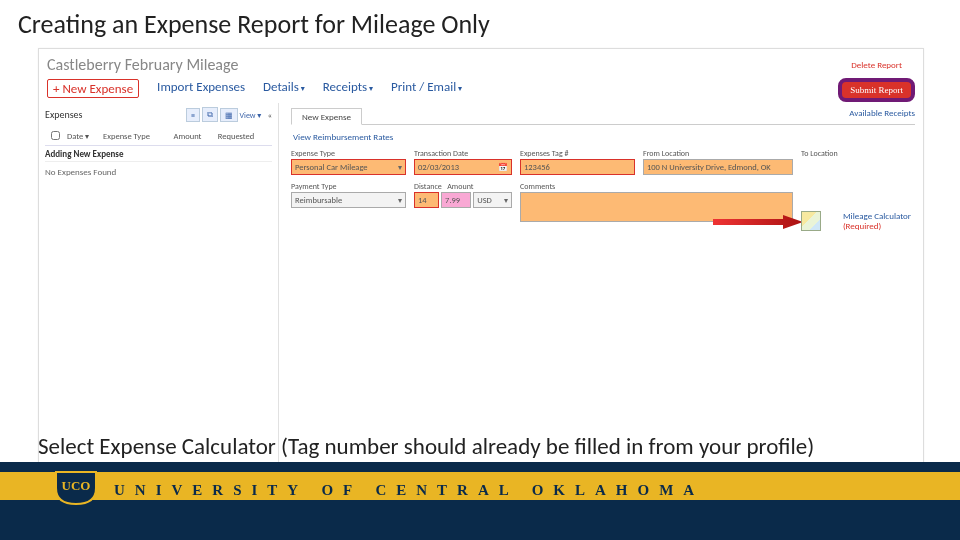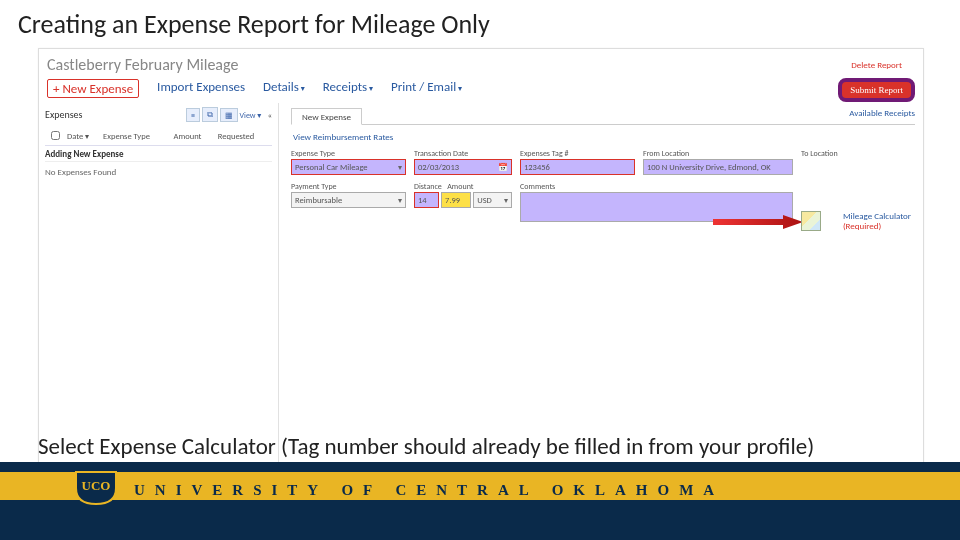--- a/index.html
+++ b/index.html
@@ -118,21 +118,21 @@
   }
   .fields {
     display:grid;
     grid-template-columns: 115px 98px 115px 150px 140px;
     gap: 6px 8px;
     align-items:start;
   }
   .field label { display:block; font-size:8px; color:#555; margin-bottom:1px; }
   .input {
     width:100%; height:16px;
-    border:1px solid #aaa; background:#c4b5fd;
+    border:1px solid #aaa; background:#fdba74;
     font-size:8.5px; padding: 1px 3px;
     display:flex; align-items:center; justify-content:space-between;
   }
   .input.req { border:1px solid #d9322a; }
   .input .dd { font-size:8px; color:#666; }
   .comments { height:30px; align-items:flex-start; }
   .currency-row { display:flex; gap:2px; }
   .currency-row .amt { width:28px; }
   .currency-row .rate { width:34px; }
   .currency-row .cur { width:44px; }
@@ -166,21 +166,21 @@
     left:0; right:0; bottom:0;
     height: 78px;
     background:#0a2a4a;
   }
   .footer .gold {
     position:absolute; left:0; right:0; top: 10px;
     height: 28px;
     background:#e9b524;
   }
   .footer .uco {
-    position:absolute; left: 72px; top: 4px;
+    position:absolute; left: 52px; top: 4px;
     height: 40px; display:flex; align-items:center; gap: 14px;
   }
   .uco-logo {
     width: 48px; height: 40px;
     display:flex; align-items:center; justify-content:center;
   }
   .uco-logo svg { width:100%; height:100%; }
   .uco-text {
     font-family: "Times New Roman", serif;
     letter-spacing: 10px;
@@ -288,21 +288,21 @@
         </div>
       </div>
       <div class="field">
         <label>
           <span>Distance</span>&nbsp;&nbsp;&nbsp;<span>Amount</span>
         </label>
         <div class="currency-row">
           <div class="input req amt">
               <span>14</span>
             </div>
-          <div class="input rate" style="background:#fde047">
+          <div class="input rate" style="background:#f9a8d4">
               <span>7.99</span>
             </div>
           <div class="input cur" style="background:#f3f3f3">
               <span>USD</span>
               <span class="dd">▾</span>
             </div>
         </div>
       </div>
       <div class="field" style="grid-column: span 2">
         <label>Comments</label>

